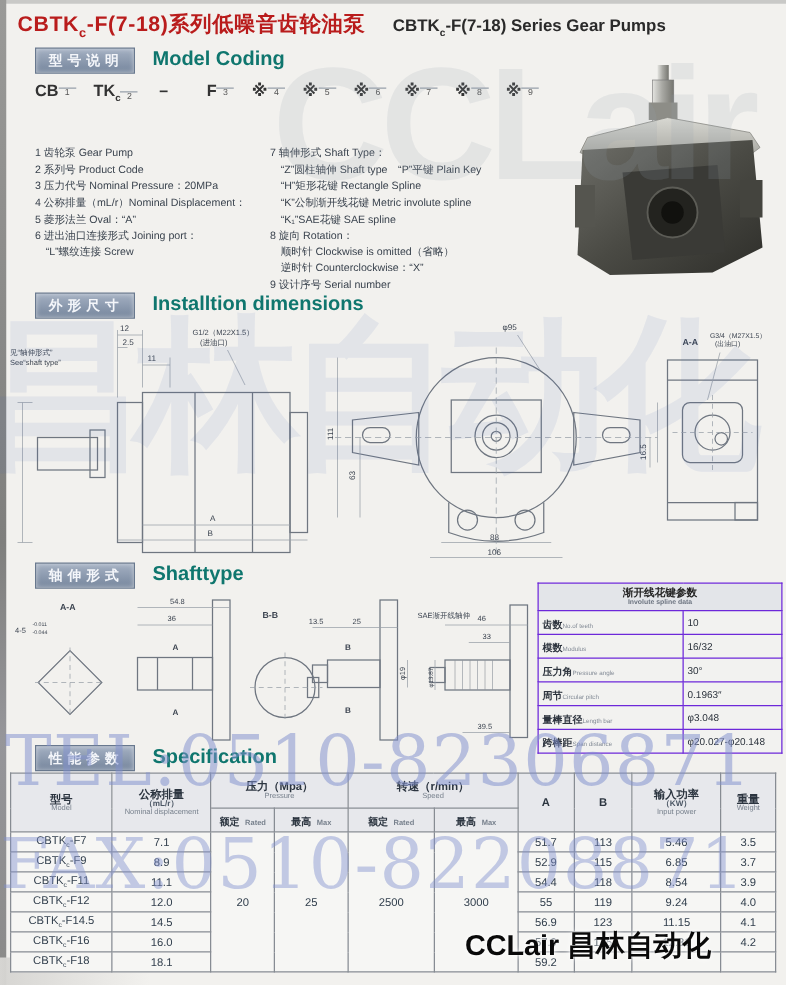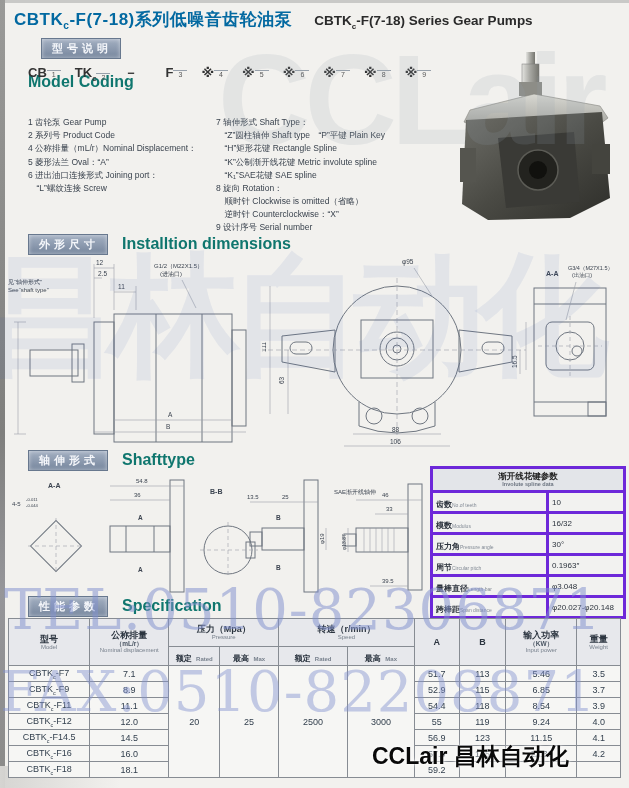--- a/index.html
+++ b/index.html
@@ -5,21 +5,21 @@
   html,body{margin:0;padding:0;background:#e8e8e6;}
   #page{position:relative;width:629px;height:788px;background:#f2f1ee;overflow:hidden;
         font-family:"Liberation Sans","DejaVu Sans",sans-serif;color:#222;}
   .abs{position:absolute;}
   
   .scan-left{left:0;top:0;width:5px;height:788px;background:linear-gradient(#9a9a98,#7f7f7d 55%,#96969a 75%,#8a8a88);}
   .scan-top{left:0;top:0;width:629px;height:3px;background:#c9c9c7;}
   .scan-smudge{left:0;top:766px;width:120px;height:22px;background:linear-gradient(90deg,#d6d5d2,rgba(214,213,210,0));}
   
   .title-row{left:14px;top:8px;width:606px;display:flex;gap:22px;align-items:baseline;}
-  .title-zh{font-size:17px;font-weight:bold;color:#0369a1;letter-spacing:.5px;white-space:nowrap;}
+  .title-zh{font-size:17px;font-weight:bold;color:#b91c1c;letter-spacing:.5px;white-space:nowrap;}
   .title-en{font-size:13.5px;font-weight:bold;color:#2a2a2a;white-space:nowrap;}
   sub{font-size:60%;}
   
   .sec-head{display:flex;align-items:center;gap:14px;height:20px;}
   .badge{background:linear-gradient(#a4b0c2,#76869d);border:1px solid #68788e;color:#f4f6fa;
          font-size:11px;font-weight:bold;letter-spacing:4px;padding:2px 8px 2px 10px;
          box-shadow:inset 0 0 4px rgba(255,255,255,.5);white-space:nowrap;}
   .sec-title{font-size:16px;font-weight:bold;color:#0f766e;}
   
   .code-row{left:28px;top:66px;display:flex;align-items:flex-start;}
@@ -28,21 +28,21 @@
   .cp .n{font-size:7px;color:#555;border-top:1px solid #97a0aa;margin-top:2px;padding:0 3px;min-width:8px;text-align:center;}
   .cp.no-n .n{border-top:none;}
   .notes{font-size:8.5px;line-height:1.55;color:#3a434e;white-space:pre;}
   .notes-left{left:28px;top:116px;}
   .notes-right{left:216px;top:116px;}
   
   svg text{font-family:"Liberation Sans","DejaVu Sans",sans-serif;fill:#3c4450;}
   .dwg{position:absolute;}
   
   .spline-tbl{left:430px;top:466px;width:196px;border-collapse:collapse;table-layout:fixed;background:#f2f2f0;}
-  .spline-tbl th,.spline-tbl td{border:3px solid #6d28d9;padding:0 3px;height:16px;overflow:hidden;}
+  .spline-tbl th,.spline-tbl td{border:1px solid #6d28d9;padding:0 3px;height:16px;overflow:hidden;}
   .spline-tbl thead th{background:#e3e5e9;height:21px;}
   .sp-title-zh{font-size:8.5px;font-weight:bold;color:#222;display:block;line-height:1.1;}
   .sp-title-en{font-size:5.5px;color:#6c7480;display:block;line-height:1.1;}
   .sp-zh{font-size:8px;font-weight:bold;color:#2c333d;margin-top:32px;}
   .sp-en{font-size:5px;color:#828a95;}
   .sp-v{font-size:8px;color:#2c333d;text-align:left;}
   
   .spec-tbl{left:8px;top:618px;width:613px;border-collapse:collapse;table-layout:fixed;background:#f6f6f4;}
   .spec-tbl th,.spec-tbl td{border:1px solid #878c93;text-align:center;padding:0 1px;overflow:hidden;}
   .spec-tbl thead th{background:#e7e8ec;}
@@ -76,21 +76,21 @@
   <div class="abs scan-smudge"></div>
 
   <div class="abs wm wm-pale-grey">CCLair</div>
   <div class="abs wm wm-pale-blue">昌林自动化</div>
 
   <div class="abs title-row">
     <div class="title-zh"><span>CBTK</span><sub>c</sub><span>-F(7-18)系列低噪音齿轮油泵</span></div>
     <div class="title-en"><span>CBTK</span><sub>c</sub><span>-F(7-18) Series Gear Pumps</span></div>
   </div>
 
-  <div class="abs sec-head" style="left:28px;top:38px;flex-direction:column;">
+  <div class="abs sec-head" style="left:28px;top:38px;">
     <span class="badge">型号说明</span>
     <span class="sec-title">Model Coding</span>
   </div>
 
   <div class="abs code-row" id="code-row">
       <span class="cp">
         <span class="t">CB</span>
         <span class="n">1</span>
       </span>
       <span class="cp">
@@ -124,21 +124,21 @@
       <span class="cp">
         <span class="t">※</span>
         <span class="n">8</span>
       </span>
       <span class="cp">
         <span class="t">※</span>
         <span class="n">9</span>
       </span>
     </div>
 
-  <div class="abs notes notes-left" id="notes-left"><div>1 齿轮泵 Gear Pump</div><div>2 系列号 Product Code</div><div>4 公称排量（mL/r）Nominal Displacement：</div><div>5 菱形法兰 Oval：“A”</div><div>6 进出油口连接形式 Joining port：</div><div>　“L”螺纹连接 Screw</div></div>
+  <div class="abs notes notes-left" id="notes-left"><div>1 齿轮泵 Gear Pump</div><div>2 系列号 Product Code</div><div>3 压力代号 Nominal Pressure：20MPa</div><div>4 公称排量（mL/r）Nominal Displacement：</div><div>5 菱形法兰 Oval：“A”</div><div>6 进出油口连接形式 Joining port：</div><div>　“L”螺纹连接 Screw</div></div>
   <div class="abs notes notes-right" id="notes-right"><div>7 轴伸形式 Shaft Type：</div><div>　“Z”圆柱轴伸 Shaft type　“P”平键 Plain Key</div><div>　“H”矩形花键 Rectangle Spline</div><div>　“K”公制渐开线花键 Metric involute spline</div><div>　“K₁”SAE花键 SAE spline</div><div>8 旋向 Rotation：</div><div>　顺时针 Clockwise is omitted（省略）</div><div>　逆时针 Counterclockwise：“X”</div><div>9 设计序号 Serial number</div></div>
 
   <svg class="dwg" style="left:442px;top:52px;" width="180" height="172" viewBox="0 0 180 172">
     <defs>
       <linearGradient id="gmet" x1="0" y1="0" x2="1" y2="0">
         <stop offset="0" stop-color="#e4e4e0"></stop>
           <stop offset=".45" stop-color="#a9a9a4"></stop>
           <stop offset="1" stop-color="#75756f"></stop>
       </linearGradient>
       <linearGradient id="gbody" x1="0" y1="0" x2="1" y2="1">

